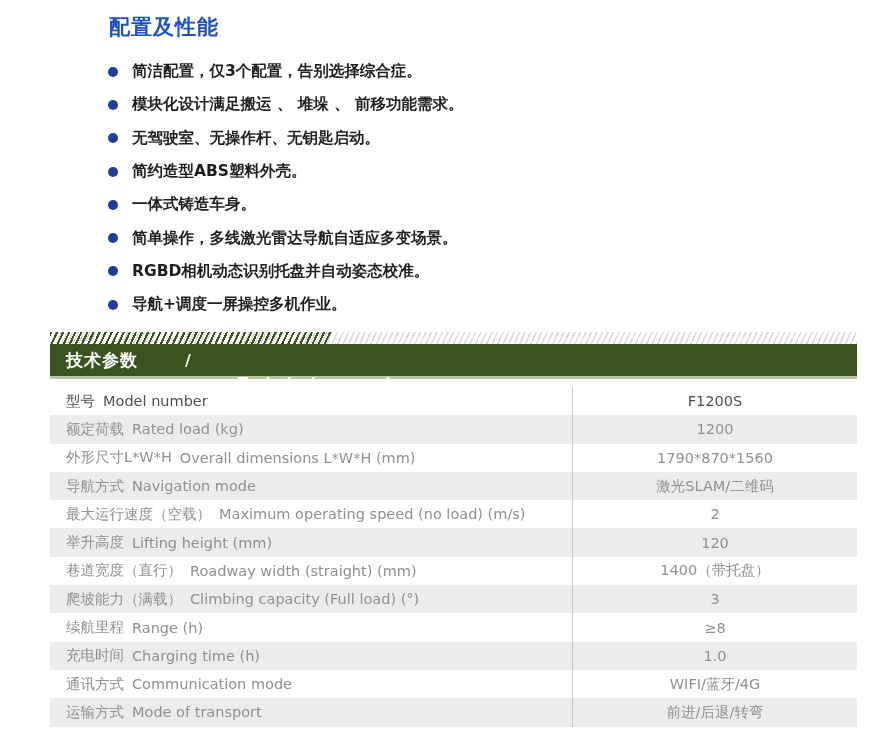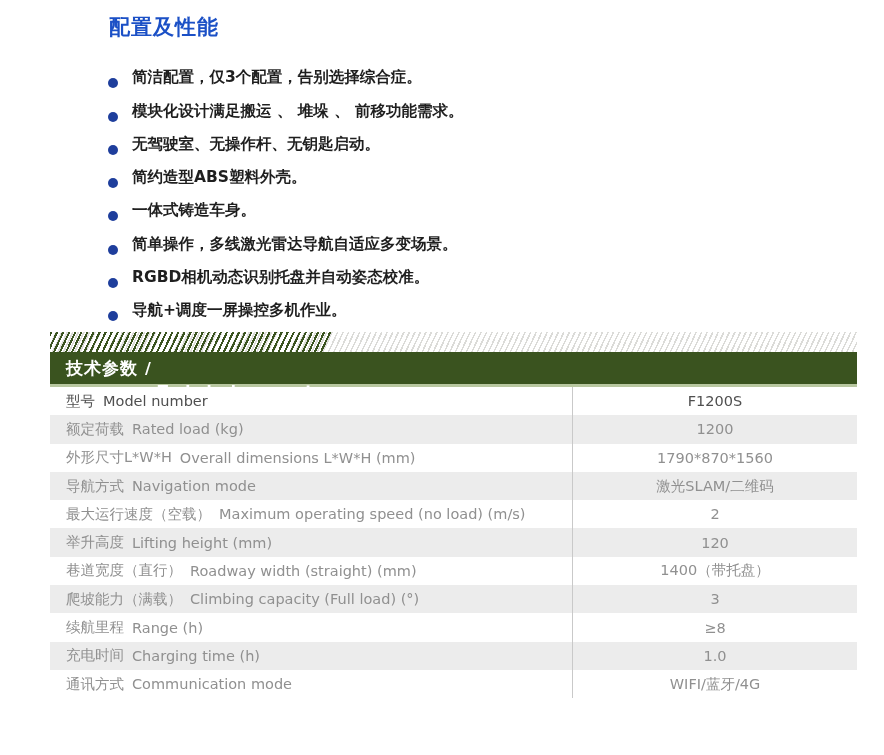--- a/index.html
+++ b/index.html
@@ -15,21 +15,21 @@
   .features-title {
     position: absolute; left: 109px; top: 13px;
     font-size: 21px; font-weight: 700; color: #1b50c6;
     letter-spacing: 1px;
   }
   .features-list {
     position: absolute; left: 108px; top: 55px;
     list-style: none;
   }
   .features-list li {
-    display: flex; align-items: flex-end;
+    display: flex; align-items: center;
     height: 33.3px;
     font-size: 15.5px; font-weight: 700; color: #1f1f1f;
   }
   .bullet-dot {
     width: 10px; height: 10px; border-radius: 50%;
     background: #1e3e9c; margin-right: 14px; flex: 0 0 auto;
   }
 
   
   .stripe-band {
@@ -39,27 +39,28 @@
   }
   .stripe-band .dark-stripes {
     position: absolute; left: 0; top: 0;
     width: 285px; height: 100%;
     background: repeating-linear-gradient(115deg, #3a531f 0 2px, rgba(0,0,0,0) 2px 5.5px);
     clip-path: polygon(0 0, 100% 0, calc(100% - 10px) 100%, 0 100%);
   }
 
   
   .table-header-bar {
-    position: absolute; left: 50px; top: 352px;
+    position: absolute; left: 50px; top: 344px;
     width: 807px; height: 35px;
     background: #3a531f;
     border-bottom: 3px solid #b8c7a0;
     display: flex; align-items: center;
     padding-left: 16px;
     color: #ffffff;
+    gap: 40px;
   }
   .table-header-bar .hdr-zh { font-size: 17px; font-weight: 700; letter-spacing: 1px; }
   .table-header-bar .hdr-sep { font-size: 16px; font-weight: 700; margin: 0 7px; }
   .table-header-bar .hdr-en { font-size: 15px; font-weight: 700; letter-spacing: 0; margin-top: 48px; }
 
   
   .spec-table {
     position: absolute; left: 50px; top: 387px;
     width: 807px;
   }
@@ -207,13 +208,20 @@
       </div>
     <div class="cell-value">1.0</div>
   </div>
   <div class="spec-row">
     <div class="cell-label">
         <span class="lbl-zh">通讯方式</span>
         <span class="lbl-en">Communication mode</span>
       </div>
     <div class="cell-value">WIFI/蓝牙/4G</div>
   </div>
+  <div class="spec-row">
+    <div class="cell-label">
+        <span class="lbl-zh">运输方式</span>
+        <span class="lbl-en">Mode of transport</span>
+      </div>
+    <div class="cell-value">前进/后退/转弯</div>
+  </div>
 </div>
 
 </body></html>

